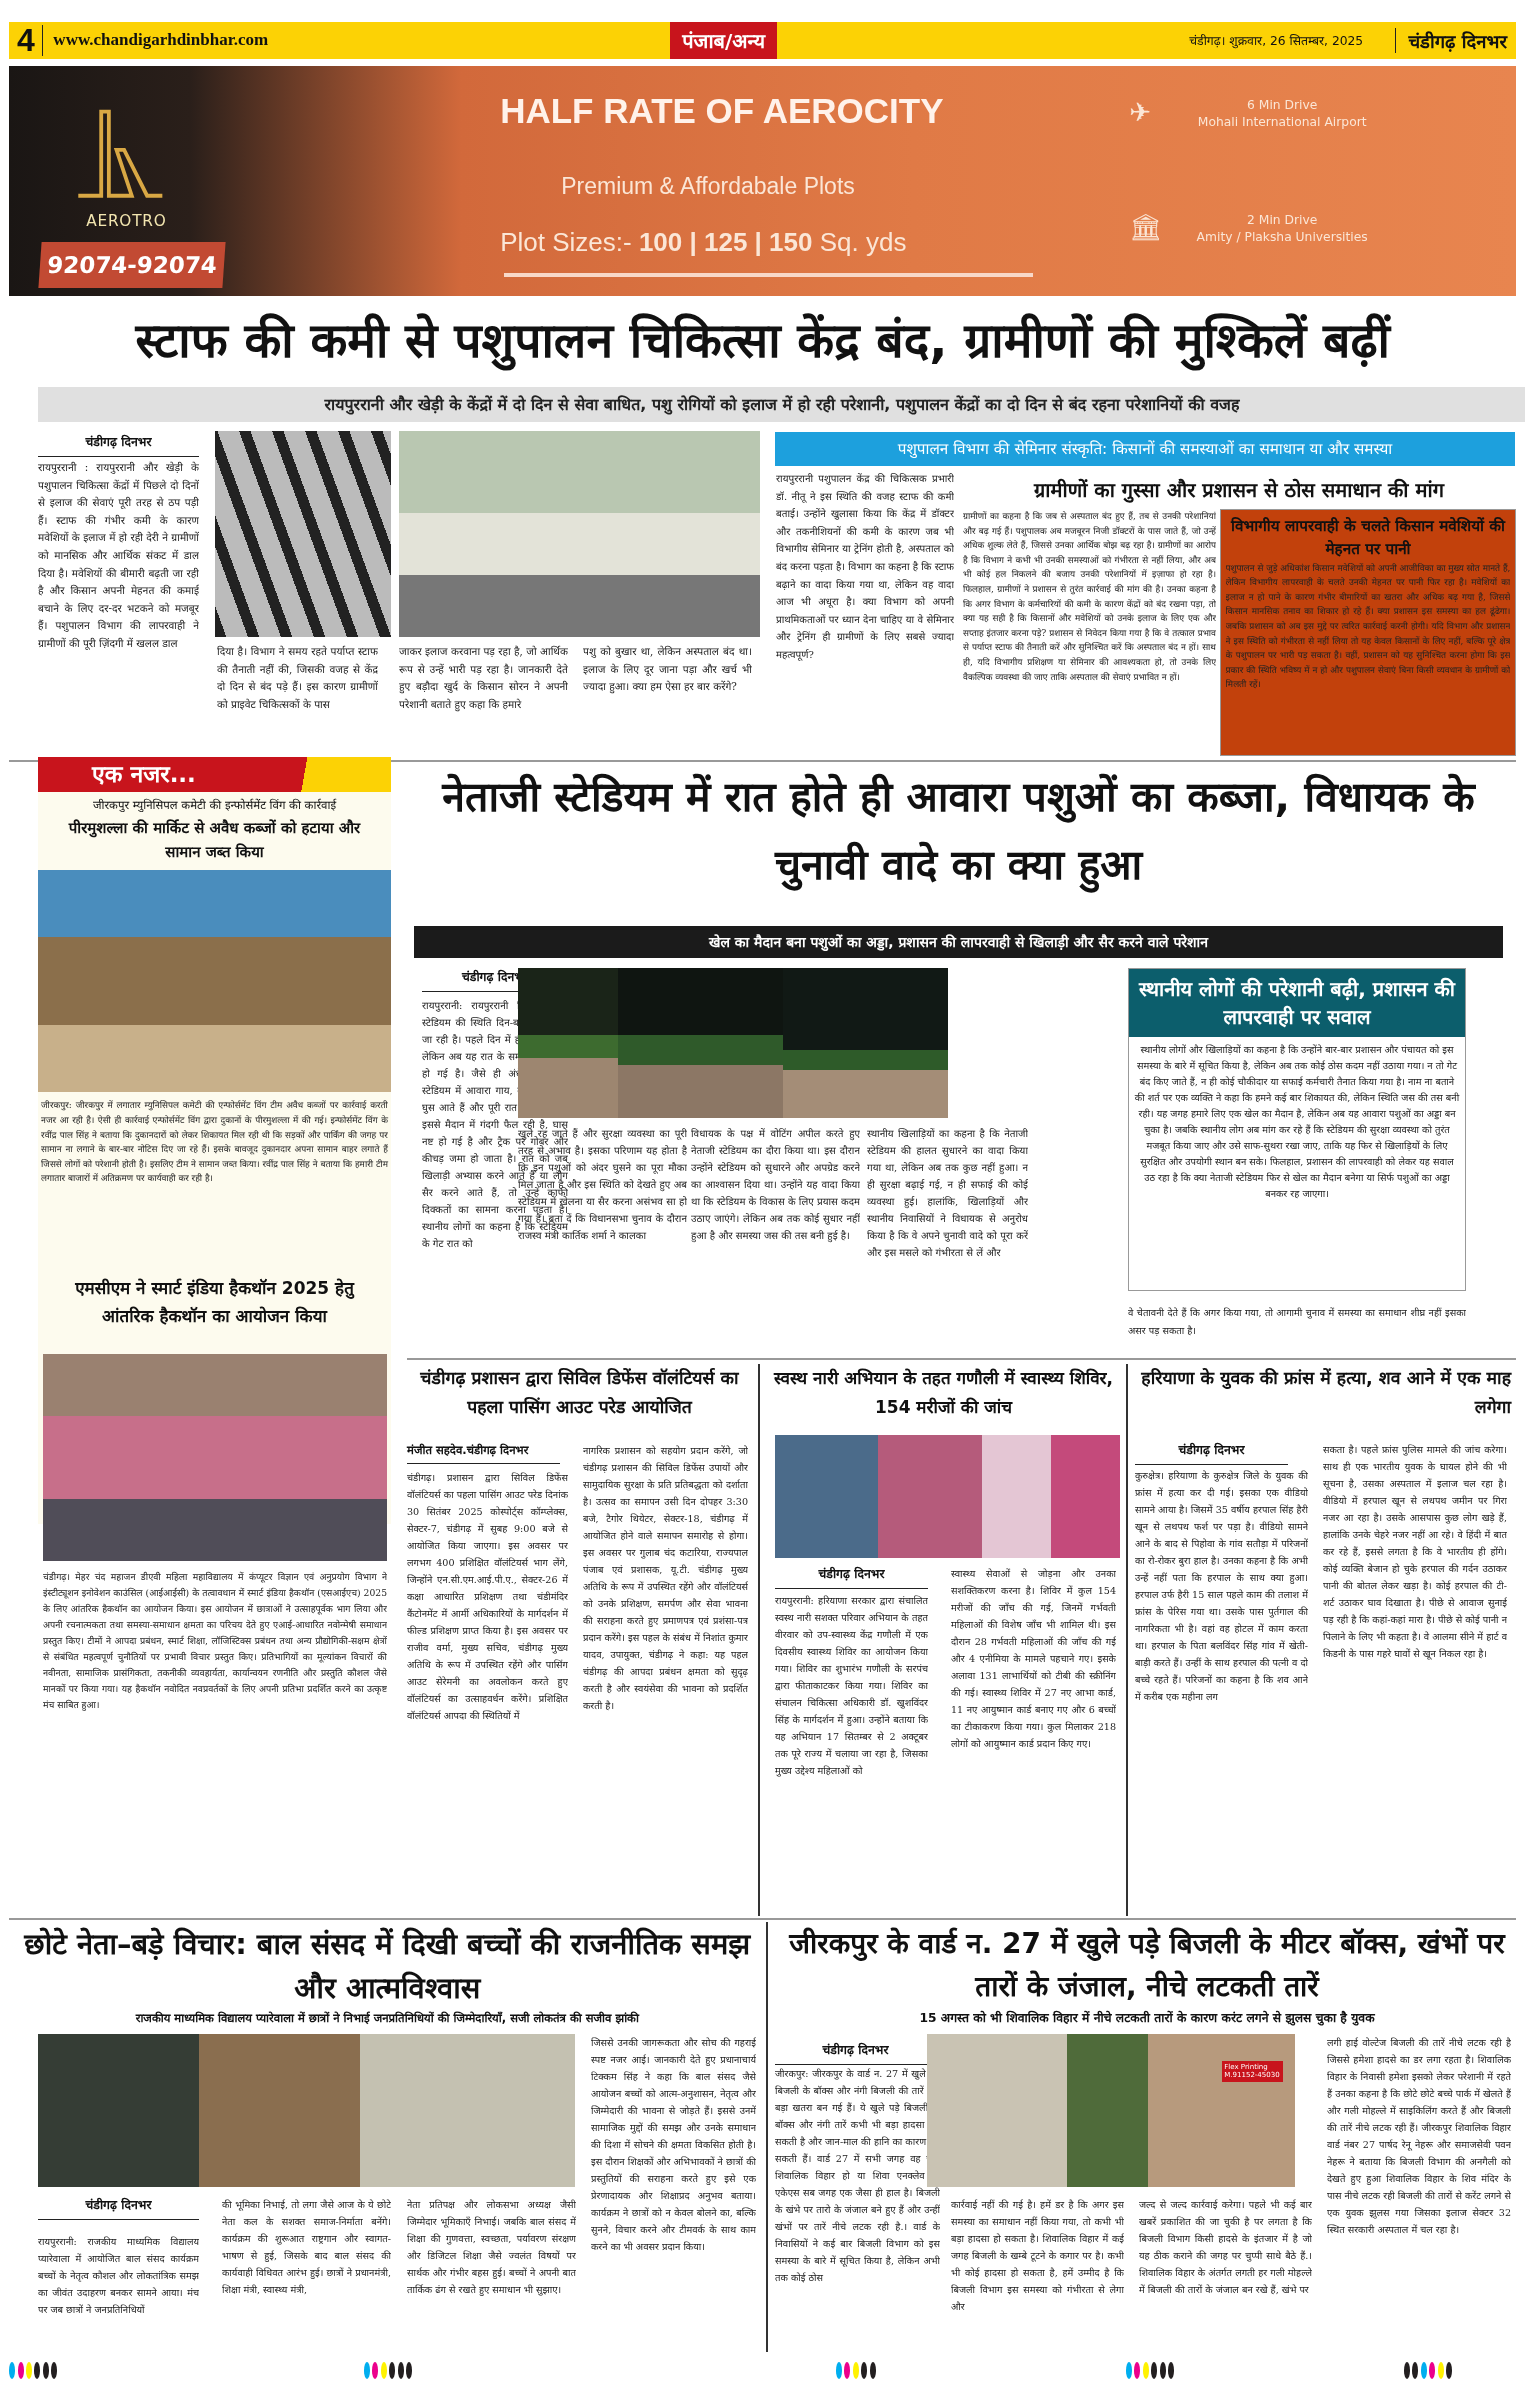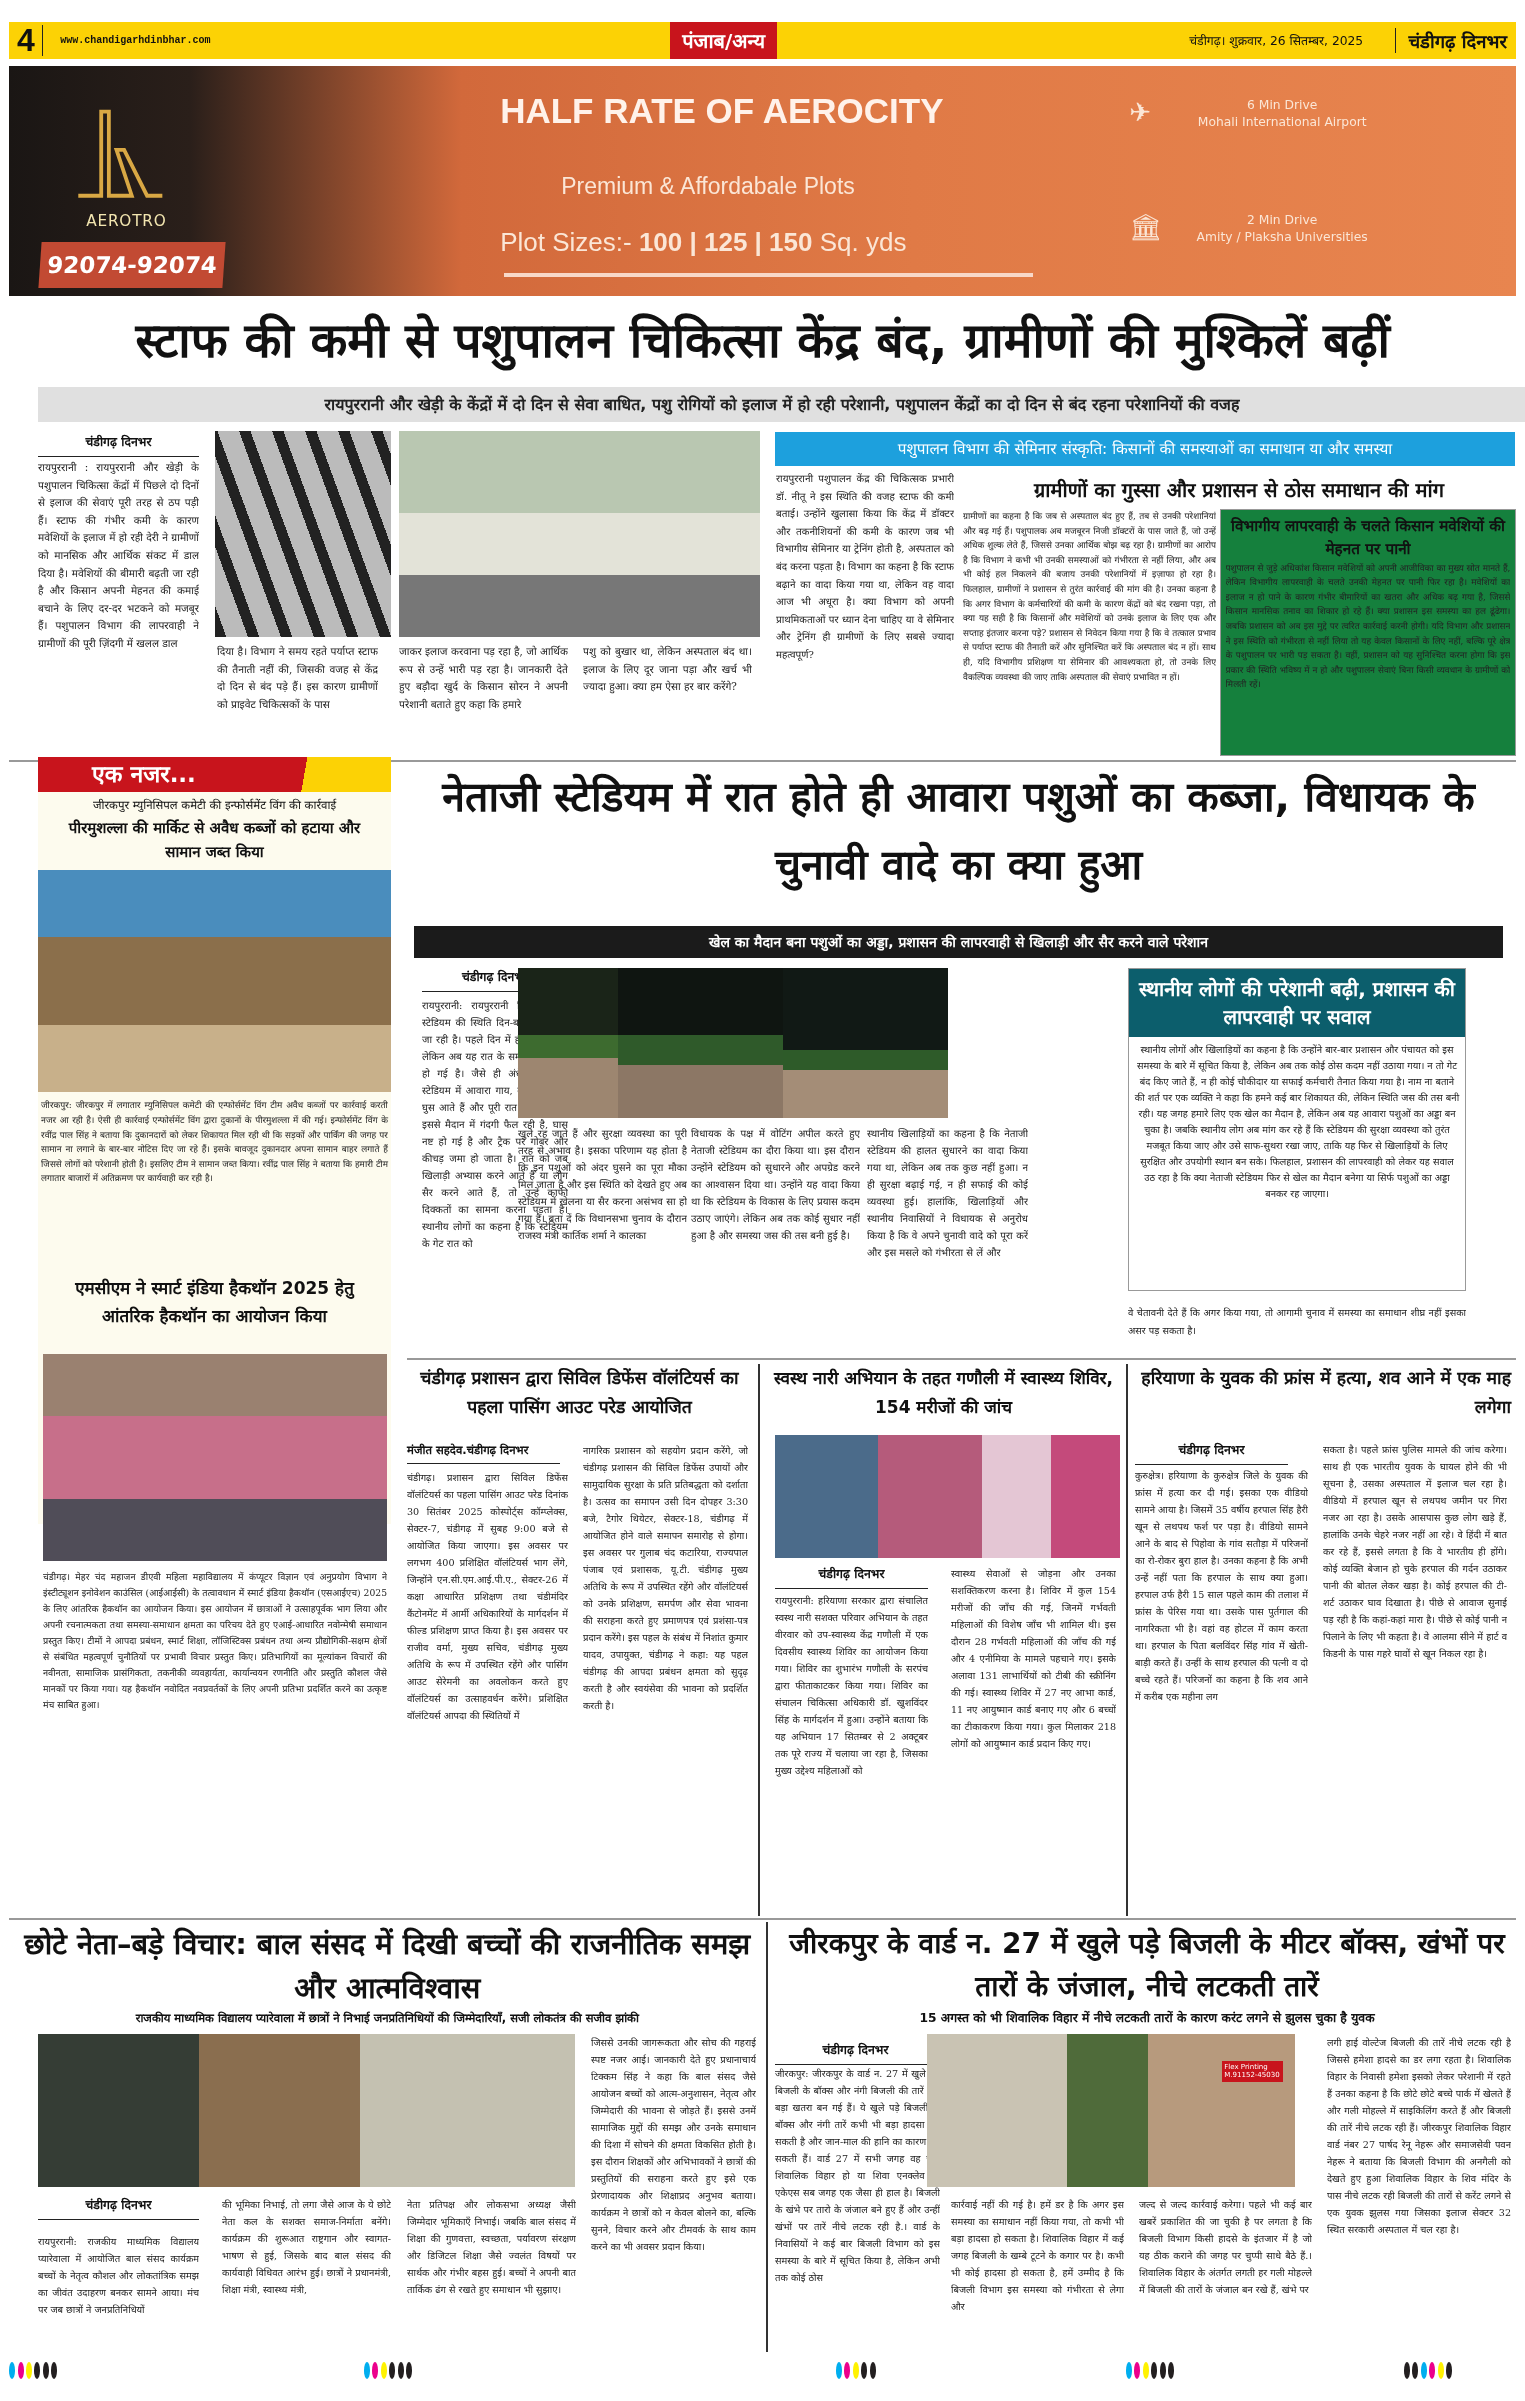--- a/index.html
+++ b/index.html
@@ -1,41 +1,41 @@
 <!DOCTYPE html>
 <html style="font-size:12.3px"><head>
 <meta charset="utf-8">
 <style>
 *{box-sizing:border-box;margin:0;padding:0}
 body{width:1525px;height:2401px;background:#fff;font-family:"DejaVu Sans",sans-serif;color:#111;position:relative;overflow:hidden}
 .abs{position:absolute}
 .topbar{left:9.2px;top:21.5px;width:1507px;height:37px;background:#fcd205;display:flex;align-items:center}
 .pgnum{font-family:"Liberation Sans",sans-serif;font-weight:bold;font-size:32px;padding:0 7.7px;border-right:1.5px solid #222;height:31px;line-height:31px}
-.site{font-family:Liberation Mono, monospace;font-weight:bold;font-size:10px;margin-left:17px;width:637px}
+.site{font-family:Liberation Serif, serif;font-weight:bold;font-size:17px;margin-left:10px;width:637px}
 .section{background:#c8141c;color:#fff;height:37px;width:107px;font-size:20px;font-weight:bold;display:flex;align-items:center;justify-content:center;margin-left:-476px;position:absolute;left:671px}
 .date{position:absolute;right:153px;font-size:12.3px}
 .brand{position:absolute;right:9.2px;font-size:18.4px;font-weight:bold;border-left:1.5px solid #222;padding-left:12.3px}
 .ad{left:9.2px;top:66px;width:1507px;height:230px;background:linear-gradient(90deg,#1a1614 0%,#2a1f1a 12%,#d2693b 30%,#e07a46 60%,#e8854f 100%);color:#fbe6d6;overflow:hidden}
 .ad-logo{left:54px;top:38px;width:107px;height:107px}
 .ad-brand{left:77px;top:146px;font-size:15.3px;color:#f3e6b0;letter-spacing:0.8px}
 .ad-phone{left:31px;top:176px;width:184px;height:46px;background:#c24a33;color:#fff;font-size:23px;font-weight:bold;display:flex;align-items:center;justify-content:center;transform:skewX(-4deg)}
 .ad-title{left:491px;top:24.6px;font-size:35px;font-weight:bold;font-family:"Liberation Sans",sans-serif;color:#fff2ea}
 .ad-sub{left:552px;top:107px;font-size:23px;font-family:"Liberation Sans",sans-serif}
 .ad-sizes{left:491px;top:161px;font-size:26px;font-family:"Liberation Sans",sans-serif}
 .ad-sizes b{font-weight:bold}
 .ad-line{left:495px;top:207px;width:529px;height:3.8px;background:#f8d8c8}
 .ad-feat{left:1135px;font-size:12.3px;text-align:center;width:276px;line-height:17px}
 .ad-ico{left:1120px;font-size:26px}
 .headline1{left:9.2px;top:307px;width:1507px;text-align:center;font-size:48px;font-weight:bold;line-height:66px}
 .deck1{left:38px;top:387px;width:1488px;height:35px;background:#e0e0e0;text-align:center;font-size:16px;font-weight:bold;line-height:35px;color:#222}
 .byline{font-size:12.3px;font-weight:bold;text-align:center;border-bottom:1.5px solid #222;padding-bottom:6.1px}
 .body{font-family:"DejaVu Serif",serif;font-size:10.4px;line-height:17.6px;text-align:justify;color:#222}
 .photo{background:#888}
 .bluebar{left:775px;top:432px;width:740px;height:34px;background:#1da0dd;color:#fff;font-size:15.3px;line-height:34px;text-align:center}
-.box{border:1.5px solid #999;background:#15803d}
+.box{border:1.5px solid #999;background:#c2410c}
 .h2{font-weight:bold;text-align:center}
 .ekbox{left:38px;top:757px;width:353px;background:#fdfbee}
 .ekhead{height:35px;background:linear-gradient(100deg,#c8141c 0 75%,#fcd205 75%);color:#fff;font-size:23px;font-weight:bold;padding-left:54px;line-height:35px}
 .blackbar{background:#1b1b1b;color:#fff;text-align:center;font-size:14px;font-weight:bold;line-height:32px;height:32px}
 .teal{background:#0c5e6c;color:#fff;text-align:center;font-size:20px;font-weight:bold;line-height:28px;padding:6.1px}
 .vline{background:#333;width:1.5px}
 .hline{background:#333;height:1.5px}
 .regmarks{top:2362px;height:18.4px;display:flex;gap:2.3px}
 .rm{width:6.1px;height:17px;border-radius:50%}
 </style>

